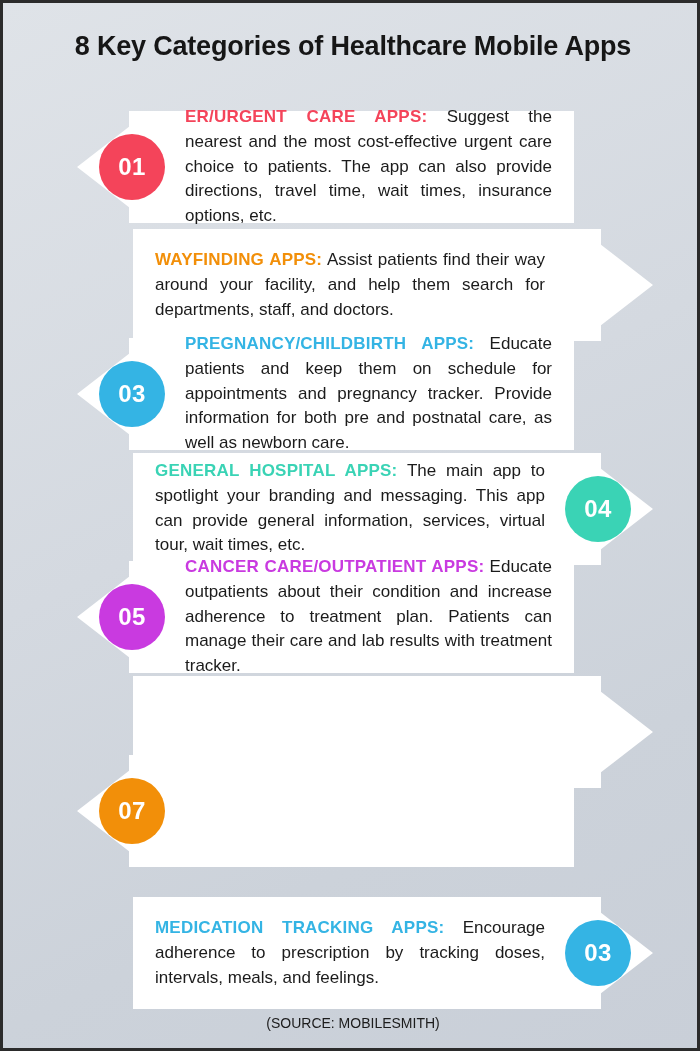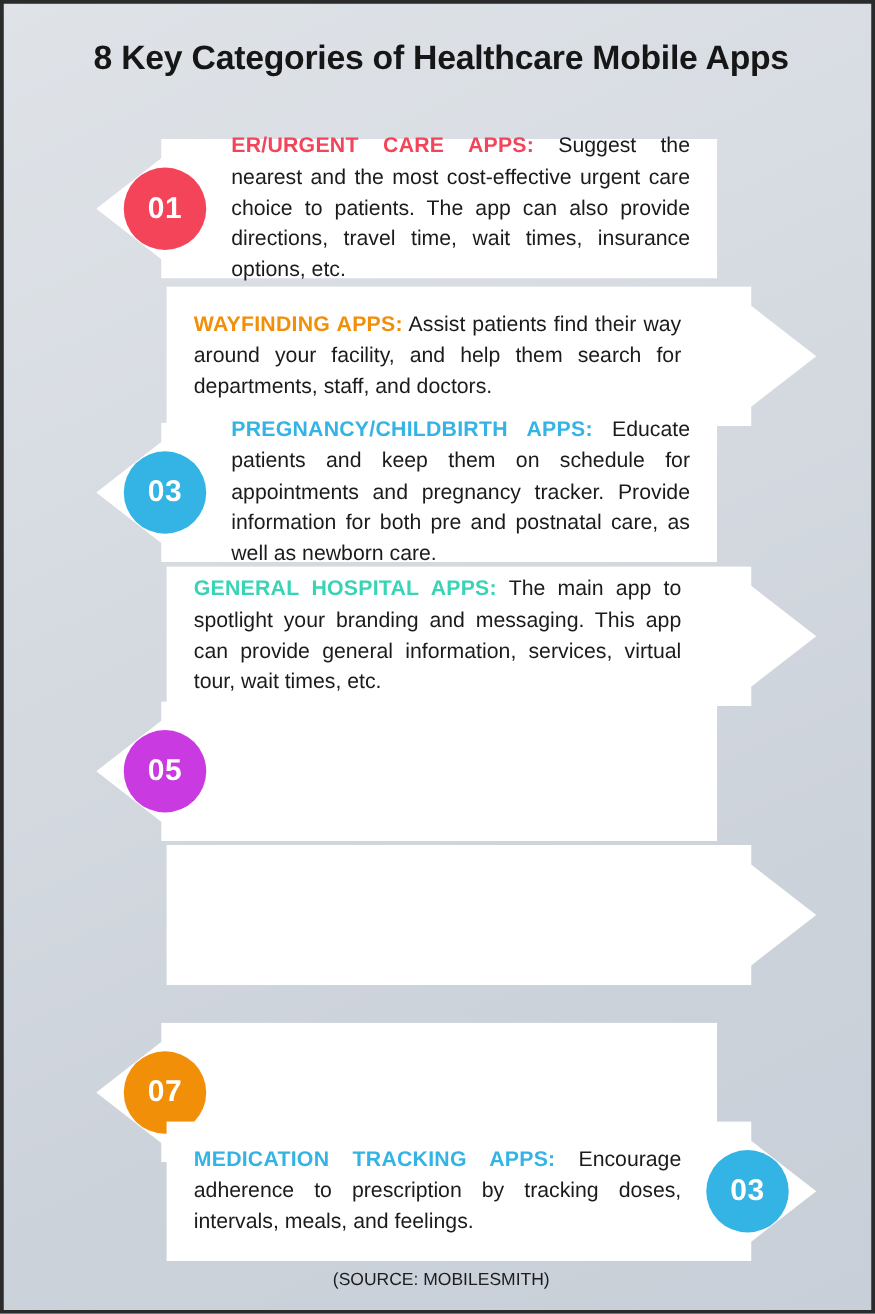--- a/index.html
+++ b/index.html
@@ -142,30 +142,32 @@
         <div class="banner"></div>
         <div class="copy"><span class="lead" style="color: rgb(242, 143, 9);">WAYFINDING APPS:</span><span class="body"> Assist patients find their way around your facility, and help them search for departments, staff, and doctors.</span></div>
       </div>
       <div class="row left-point" style="left: 74px; width: 497px; top: 335px;">
         <div class="banner"></div>
         <div class="badge" style="background: rgb(52, 180, 228);">03</div>
         <div class="copy"><span class="lead" style="color: rgb(52, 180, 228);">PREGNANCY/CHILDBIRTH APPS:</span><span class="body"> Educate patients and keep them on schedule for appointments and pregnancy tracker. Provide information for both pre and postnatal care, as well as newborn care.</span></div>
       </div>
       <div class="row right-point" style="left: 130px; width: 520px; top: 450px;">
         <div class="banner"></div>
+        <div class="badge" style="background: rgb(58, 211, 181);">04</div>
         <div class="copy"><span class="lead" style="color: rgb(58, 211, 181);">GENERAL HOSPITAL APPS:</span><span class="body"> The main app to spotlight your branding and messaging. This app can provide general information, services, virtual tour, wait times, etc.</span></div>
       </div>
       <div class="row left-point" style="left: 74px; width: 497px; top: 558px;">
         <div class="banner"></div>
         <div class="badge" style="background: rgb(201, 58, 224);">05</div>
+        <div class="copy"><span class="lead" style="color: rgb(201, 58, 224);">CANCER CARE/OUTPATIENT APPS:</span><span class="body"> Educate outpatients about their condition and increase adherence to treatment plan. Patients can manage their care and lab results with treatment tracker.</span></div>
       </div>
       <div class="row right-point" style="left: 130px; width: 520px; top: 673px;">
         <div class="banner"></div>
       </div>
-      <div class="row left-point" style="left: 74px; width: 497px; top: 815px; text-decoration: underline;">
+      <div class="row left-point" style="left: 74px; width: 497px; top: 752px; text-decoration: underline;">
         <div class="banner"></div>
         <div class="badge" style="background: rgb(242, 143, 9);">07</div>
       </div>
       <div class="row right-point" style="left: 130px; width: 520px; top: 894px;">
         <div class="banner"></div>
         <div class="badge" style="background: rgb(52, 180, 228);">03</div>
         <div class="copy"><span class="lead" style="color: rgb(52, 180, 228);">MEDICATION TRACKING APPS:</span><span class="body"> Encourage adherence to prescription by tracking doses, intervals, meals, and feelings.</span></div>
       </div>
     </div>
 

